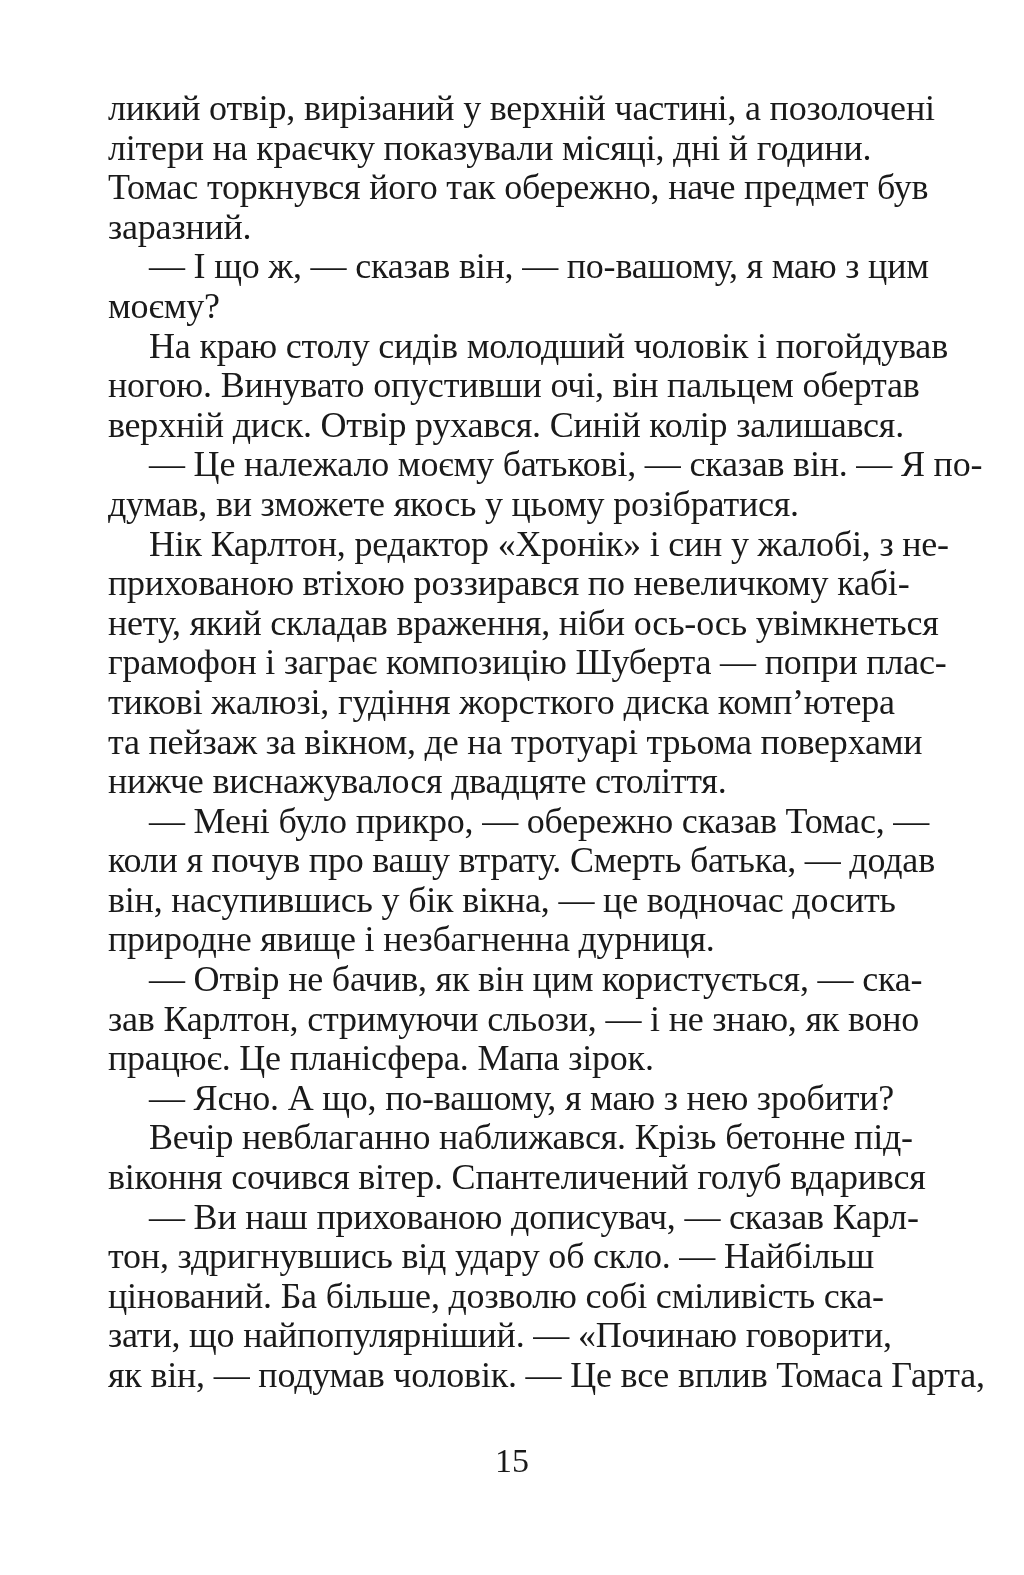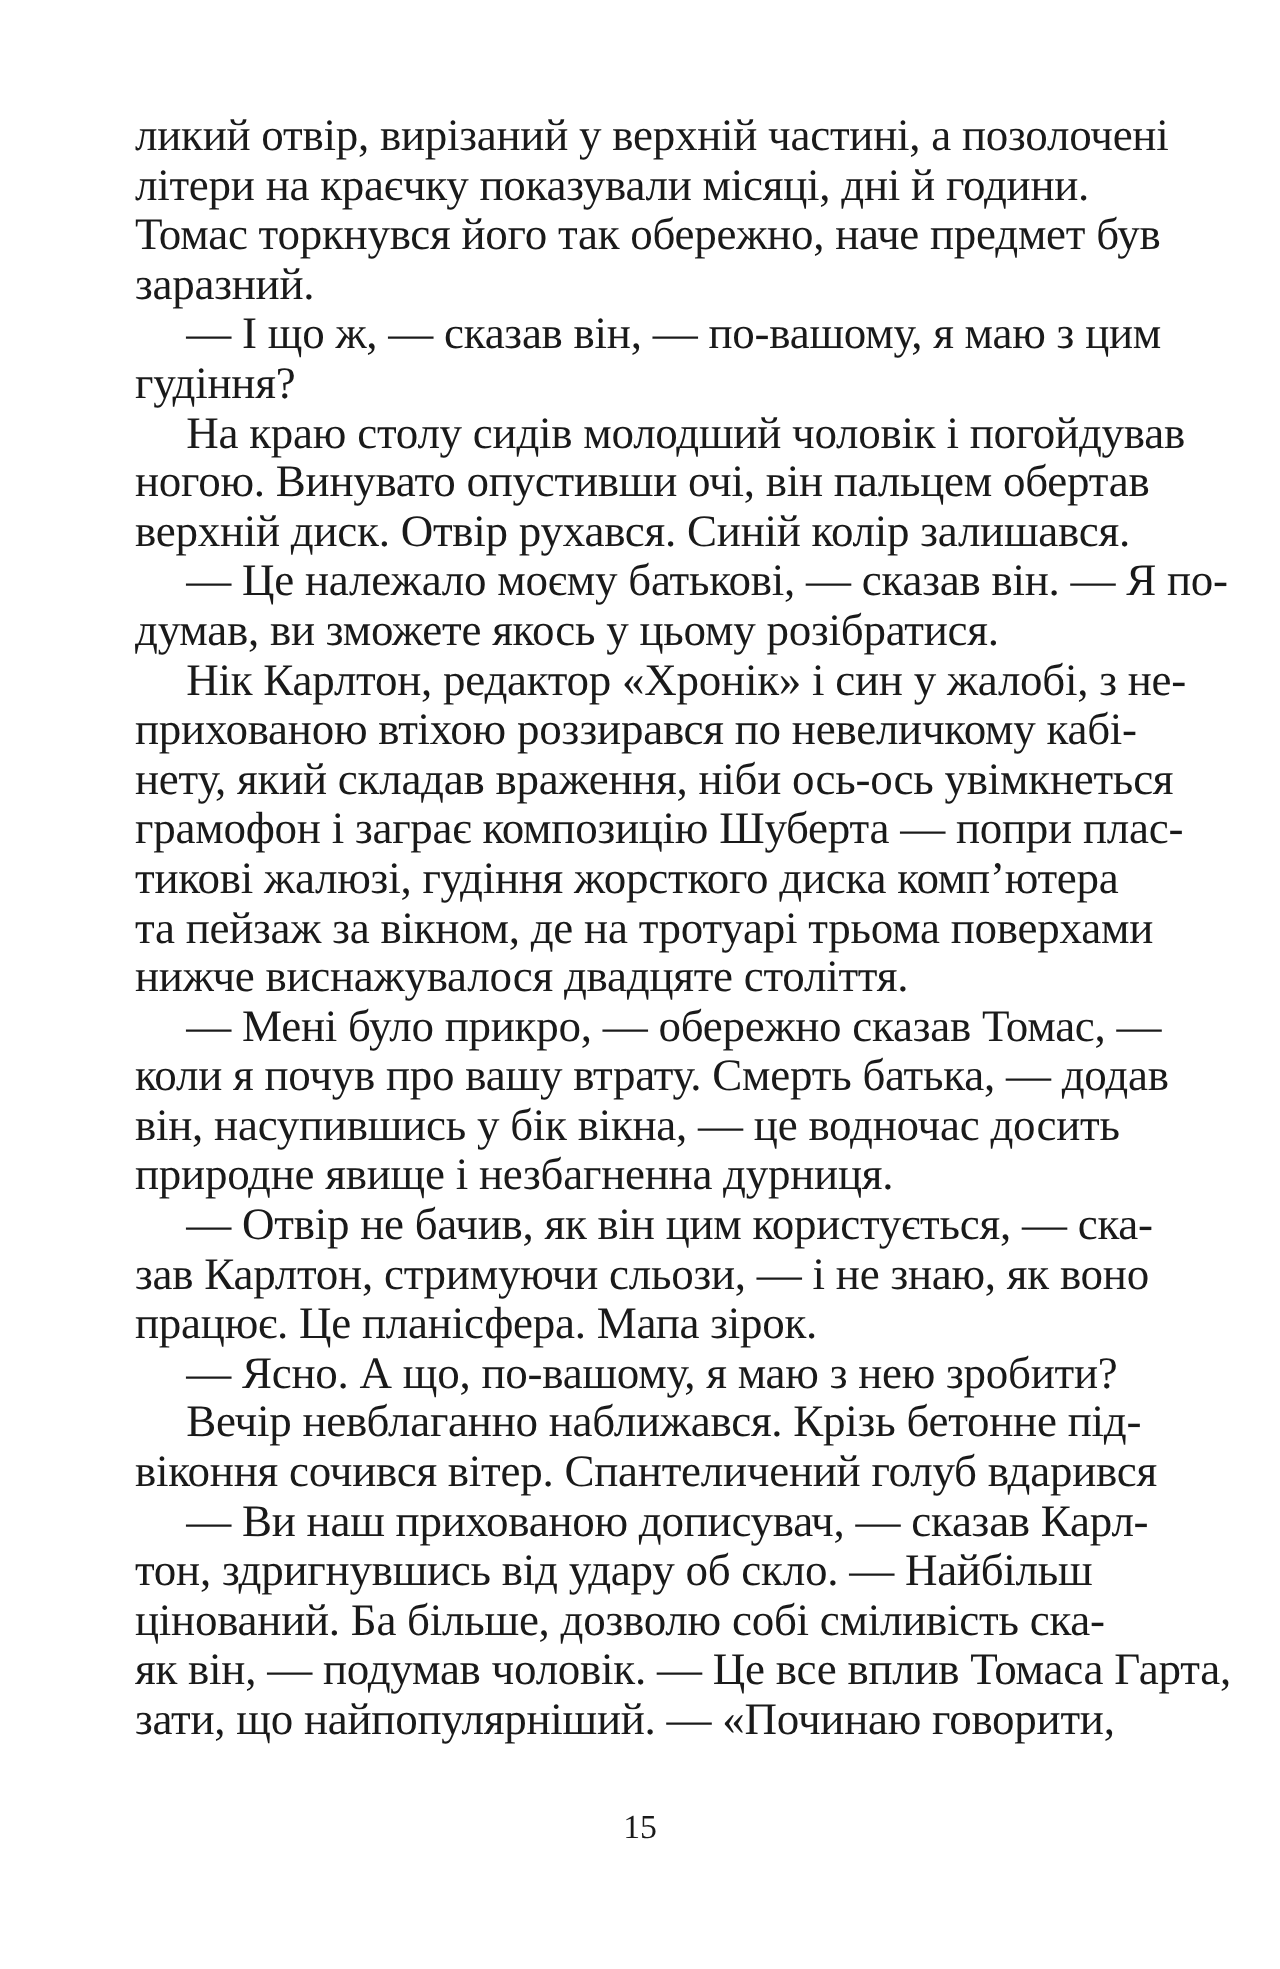--- a/index.html
+++ b/index.html
@@ -36,35 +36,35 @@
     }
     .line.indent {
       padding-left: 41px;
     }
     .page-number {
       position: absolute;
       top: 1446px;
       left: 0;
       width: 1024px;
       text-align: center;
-      font-size: 27px;
+      font-size: 34px;
       line-height: 30px;
       color: #1a1a1a;
     }
   </style>
 </head>
 <body>
 
 <div class="page" id="page-body">
     <span class="line">ликий отвір, вирізаний у верхній частині, а позолочені</span>
     <span class="line">літери на краєчку показували місяці, дні й години.</span>
     <span class="line">Томас торкнувся його так обережно, наче предмет був</span>
     <span class="line last">заразний.</span>
     <span class="line indent">— І що ж, — сказав він, — по-вашому, я маю з цим</span>
-    <span class="line last">гудіння?</span>
+    <span class="line last">моєму?</span>
     <span class="line indent">На краю столу сидів молодший чоловік і погойдував</span>
     <span class="line">ногою. Винувато опустивши очі, він пальцем обертав</span>
     <span class="line last">верхній диск. Отвір рухався. Синій колір залишався.</span>
     <span class="line indent">— Це належало моєму батькові, — сказав він. — Я по-</span>
     <span class="line last">думав, ви зможете якось у цьому розібратися.</span>
     <span class="line indent">Нік Карлтон, редактор «Хронік» і син у жалобі, з не-</span>
     <span class="line">прихованою втіхою роззирався по невеличкому кабі-</span>
     <span class="line">нету, який складав враження, ніби ось-ось увімкнеться</span>
     <span class="line">грамофон і заграє композицію Шуберта — попри плас-</span>
     <span class="line">тикові жалюзі, гудіння жорсткого диска комп’ютера</span>
@@ -76,17 +76,17 @@
     <span class="line last">природне явище і незбагненна дурниця.</span>
     <span class="line indent">— Отвір не бачив, як він цим користується, — ска-</span>
     <span class="line">зав Карлтон, стримуючи сльози, — і не знаю, як воно</span>
     <span class="line last">працює. Це планісфера. Мапа зірок.</span>
     <span class="line indent last">— Ясно. А що, по-вашому, я маю з нею зробити?</span>
     <span class="line indent">Вечір невблаганно наближався. Крізь бетонне під-</span>
     <span class="line">віконня сочився вітер. Спантеличений голуб вдарився</span>
     <span class="line indent">— Ви наш прихованою дописувач, — сказав Карл-</span>
     <span class="line">тон, здригнувшись від удару об скло. — Найбільш</span>
     <span class="line">цінований. Ба більше, дозволю собі сміливість ска-</span>
+    <span class="line">зати, що найпопулярніший. — «Починаю говорити,</span>
     <span class="line">як він, — подумав чоловік. — Це все вплив Томаса Гарта,</span>
-    <span class="line">зати, що найпопулярніший. — «Починаю говорити,</span>
   </div>
 
 <div class="page-number">15</div>
 
 </body></html>

